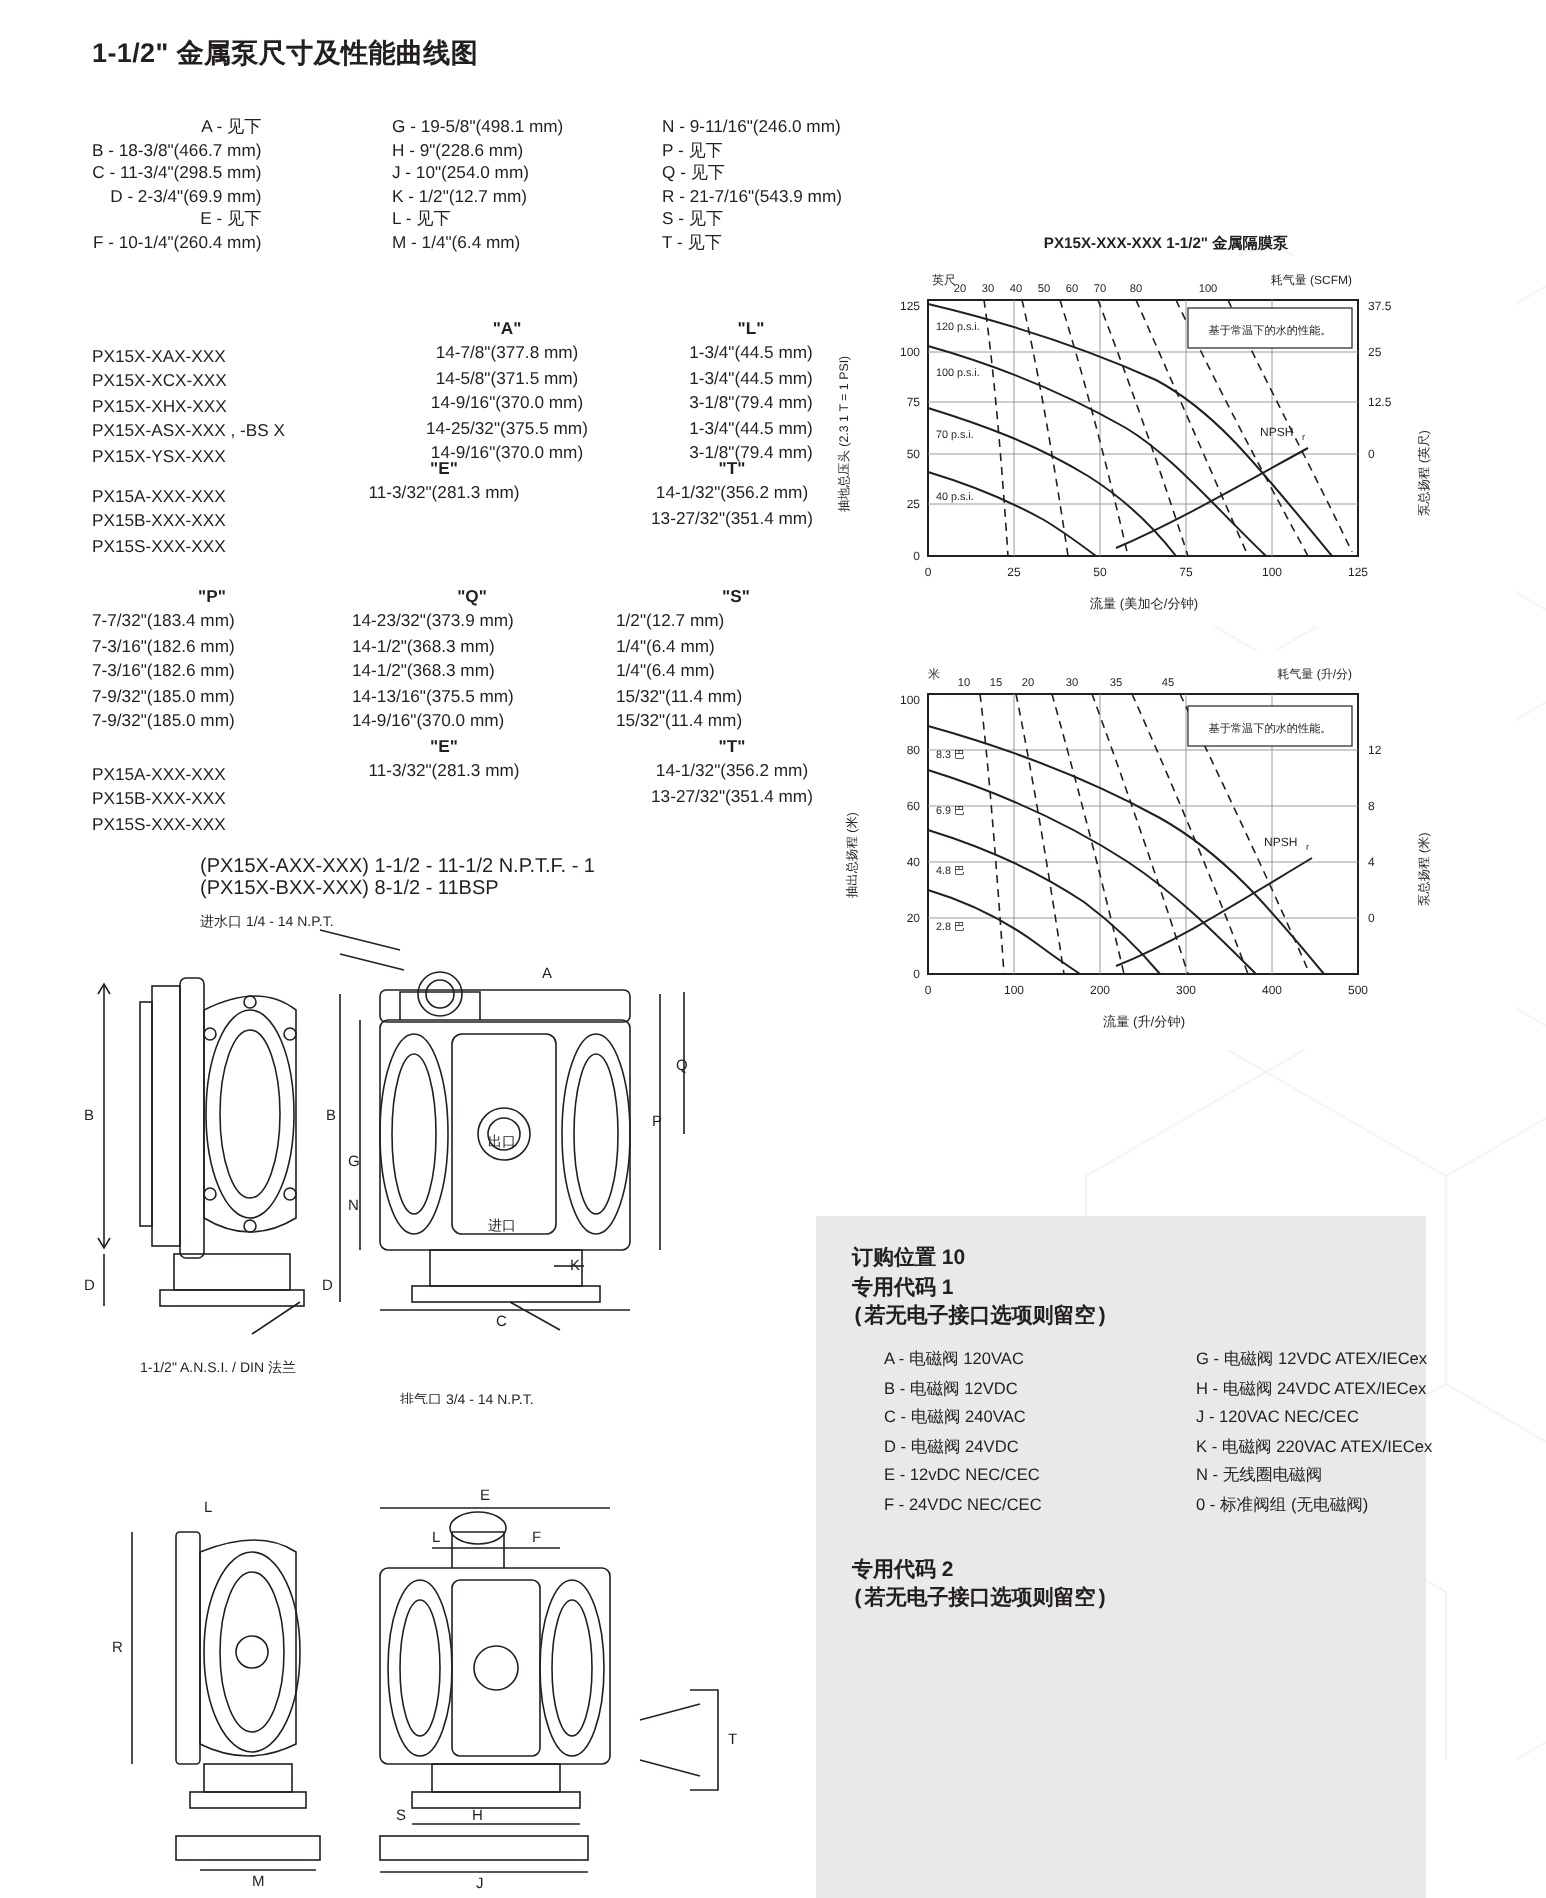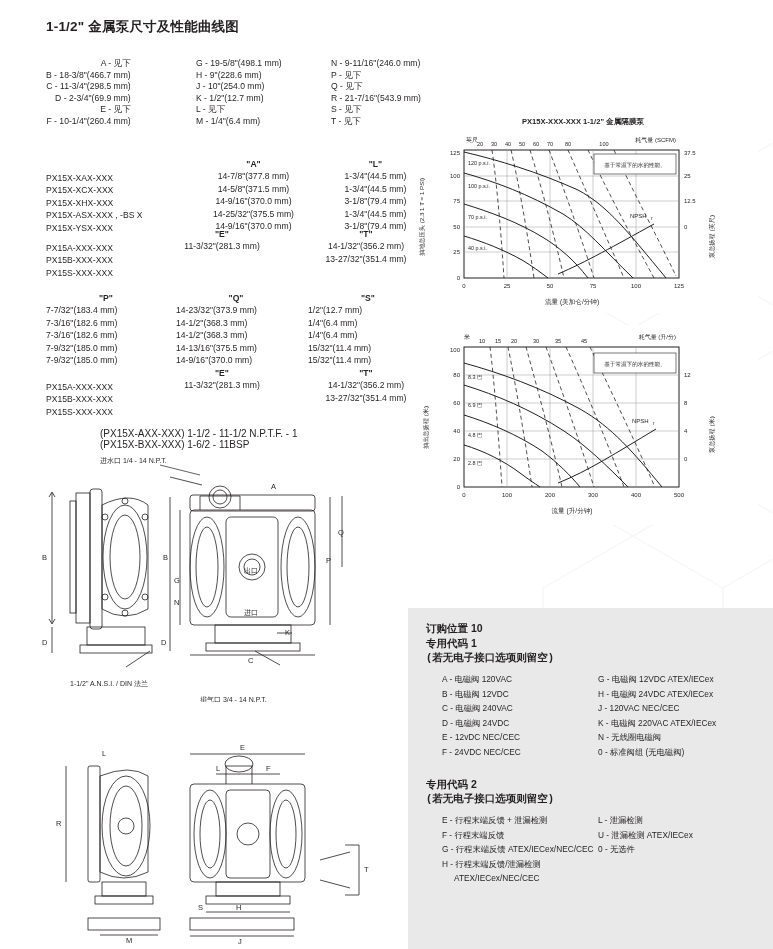--- a/index.html
+++ b/index.html
@@ -67,21 +67,21 @@
   .drawings2{position:absolute;left:40px;top:740px;width:340px;height:205px;}
 
   
   .chartbox{position:absolute;background:#fff;}
   #chart1{left:408px;top:128px;width:350px;height:185px;}
   #chart2{left:408px;top:325px;width:350px;height:200px;}
   .chart-title{position:absolute;top:-11px;left:0;width:100%;text-align:center;font-size:7.6px;font-weight:bold;}
   .chartbox svg{position:absolute;left:0;top:0;}
 
   
-  .orderblk{position:absolute;left:408px;top:608px;width:365px;height:341px;background:#e9e9e9;}
+  .orderblk{position:absolute;left:408px;top:608px;width:305px;height:341px;background:#e9e9e9;}
   .orderblk .inner{position:absolute;left:18px;top:14px;width:340px;}
   .ord-h1{font-size:10.5px;font-weight:bold;margin:0 0 1px 0;}
   .ord-h2{font-size:10.5px;font-weight:bold;margin:0;}
   .ord-h3{font-size:10.5px;font-weight:bold;margin:0 0 7px 0;font-family:Liberation Mono, monospace;}
   .ord-cols{position:relative;font-size:8.3px;line-height:14.5px;}
   .ord-cols .cA{position:absolute;left:16px;top:0;width:170px;}
   .ord-cols .cB{position:absolute;left:172px;top:0;width:180px;}
   .ord-sub{padding-left:12px;}
 </style>
 </head>
@@ -221,21 +221,21 @@
     <div class="colT">
       <div class="hdr">"T"</div>
       <div>14-1/32"(356.2 mm)</div>
       <div></div>
       <div>13-27/32"(351.4 mm)</div>
     </div>
   </div>
 
   <div class="npt">
     <div>(PX15X-AXX-XXX) 1-1/2 - 11-1/2 N.P.T.F. - 1</div>
-    <div>(PX15X-BXX-XXX) 1-6/2 - 11BSP</div>
+    <div>(PX15X-BXX-XXX) 8-1/2 - 11BSP</div>
   </div>
 
   <div class="drawings">
     <svg width="370" height="250" viewBox="0 0 370 250" xmlns="http://www.w3.org/2000/svg">
       <g stroke="#231f20" fill="none" stroke-width="0.8" font-family="Liberation Sans, sans-serif" font-size="7">
 
         <rect x="46" y="38" width="14" height="130"></rect>
         <rect x="40" y="46" width="6" height="112"></rect>
         <rect x="60" y="34" width="12" height="140" rx="3"></rect>
         <path d="M72,50 q28,-14 46,0 l0,104 q-23,14 -46,0 z"></path>
@@ -537,31 +537,17 @@
           <div>K - 电磁阀 220VAC ATEX/IECex</div>
           <div>N - 无线圈电磁阀</div>
           <div>0 - 标准阀组 (无电磁阀)</div>
         </div>
       </div>
 
       <div style="height:14px;"></div>
       <div>
         <div class="ord-h2">专用代码 2</div>
         <div class="ord-h3">(若无电子接口选项则留空)</div>
-        <div class="ord-cols" style="height:80px;">
-          <div class="cA">
-            <div>E - 行程末端反馈 + 泄漏检测</div>
-            <div>F - 行程末端反馈</div>
-            <div>G - 行程末端反馈 ATEX/IECex/NEC/CEC</div>
-            <div>H - 行程末端反馈/泄漏检测</div>
-            <div class="ord-sub">ATEX/IECex/NEC/CEC</div>
-          </div>
-          <div class="cB">
-            <div>L - 泄漏检测</div>
-            <div>U - 泄漏检测 ATEX/IECex</div>
-            <div>0 - 无选件</div>
-          </div>
-        </div>
       </div>
     </div>
   </div>
 
 </div>
 
 </body></html>

